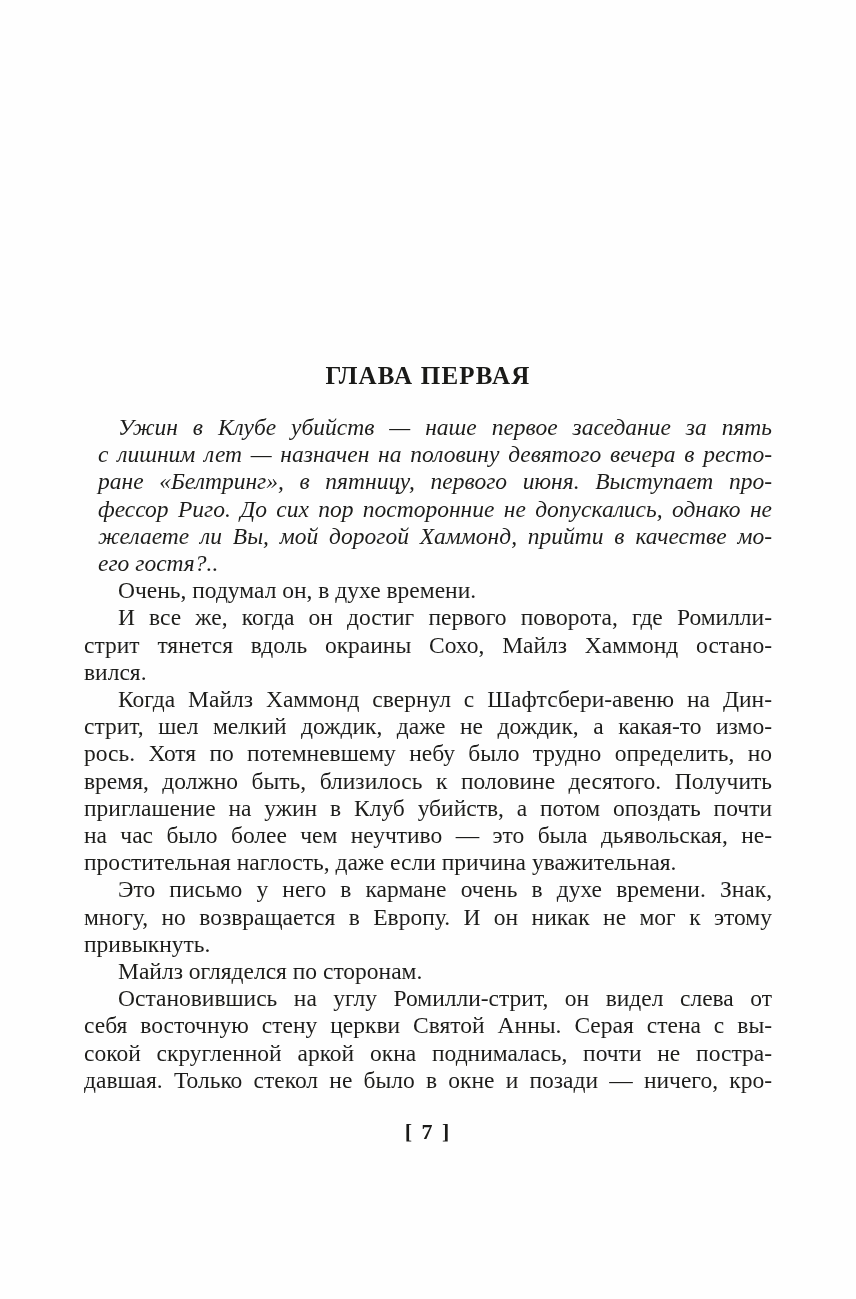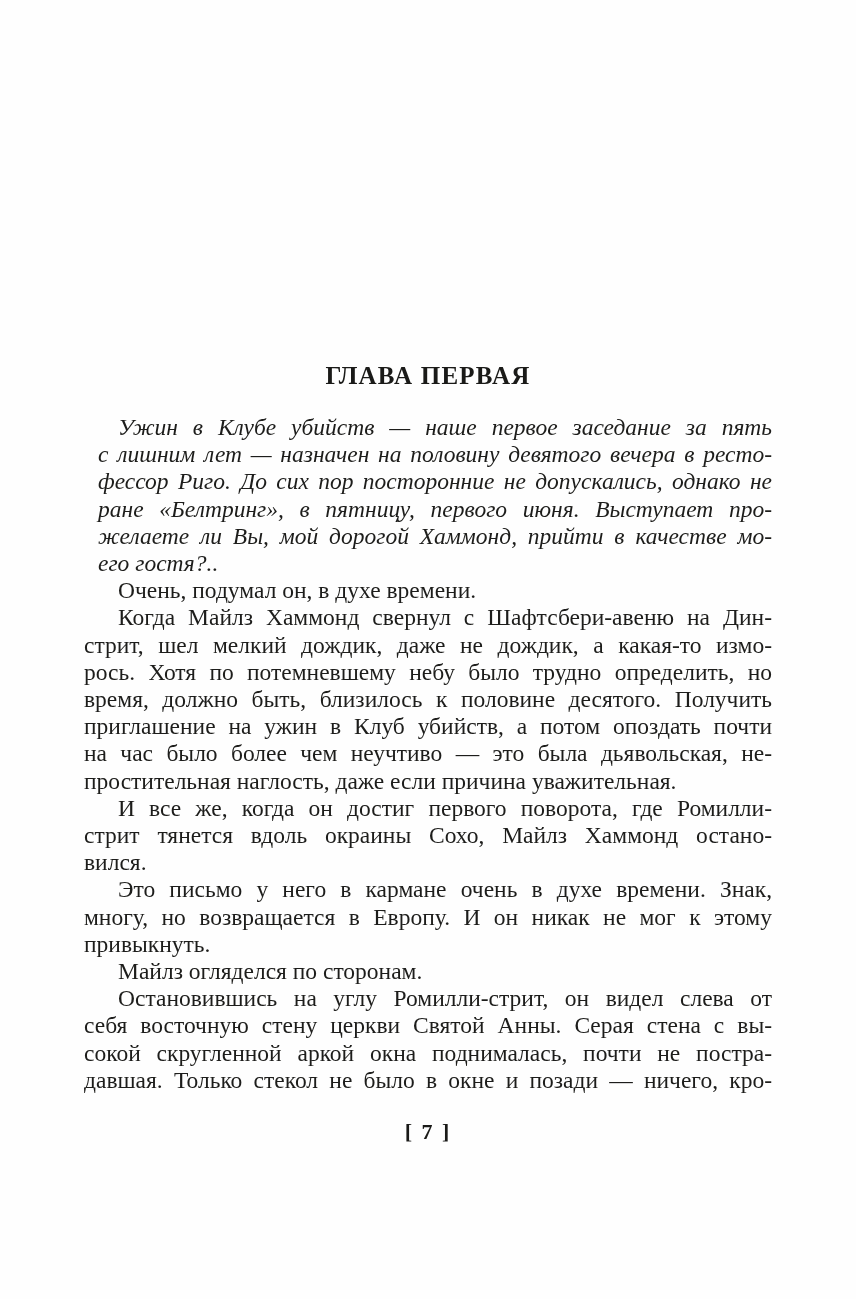--- a/index.html
+++ b/index.html
@@ -67,41 +67,41 @@
 </head>
 <body>
 
 <div class="book-page">
   <div class="chapter-title">ГЛАВА ПЕРВАЯ</div>
 
   <div class="text-block">
       <div class="para italic">
         <div class="line first">Ужин в Клубе убийств — наше первое заседание за пять</div>
         <div class="line">с лишним лет — назначен на половину девятого вечера в ресто-</div>
+        <div class="line">ране «Белтринг», в пятницу, первого июня. Выступает про-</div>
         <div class="line">фессор Риго. До сих пор посторонние не допускались, однако не</div>
-        <div class="line">ране «Белтринг», в пятницу, первого июня. Выступает про-</div>
         <div class="line">желаете ли Вы, мой дорогой Хаммонд, прийти в качестве мо-</div>
         <div class="line end">его гостя?..</div>
       </div>
       <div class="para">
         <div class="line first end">Очень, подумал он, в духе времени.</div>
+      </div>
+      <div class="para">
+        <div class="line first">И все же, когда он достиг первого поворота, где Ромилли-</div>
+        <div class="line">стрит тянется вдоль окраины Сохо, Майлз Хаммонд остано-</div>
+        <div class="line end">вился.</div>
       </div>
       <div class="para">
         <div class="line first">Когда Майлз Хаммонд свернул с Шафтсбери-авеню на Дин-</div>
         <div class="line">стрит, шел мелкий дождик, даже не дождик, а какая-то измо-</div>
         <div class="line">рось. Хотя по потемневшему небу было трудно определить, но</div>
         <div class="line">время, должно быть, близилось к половине десятого. Получить</div>
         <div class="line">приглашение на ужин в Клуб убийств, а потом опоздать почти</div>
         <div class="line">на час было более чем неучтиво — это была дьявольская, не-</div>
         <div class="line end">простительная наглость, даже если причина уважительная.</div>
-      </div>
-      <div class="para">
-        <div class="line first">И все же, когда он достиг первого поворота, где Ромилли-</div>
-        <div class="line">стрит тянется вдоль окраины Сохо, Майлз Хаммонд остано-</div>
-        <div class="line end">вился.</div>
       </div>
       <div class="para">
         <div class="line first">Это письмо у него в кармане очень в духе времени. Знак,</div>
         <div class="line">многу, но возвращается в Европу. И он никак не мог к этому</div>
         <div class="line end">привыкнуть.</div>
       </div>
       <div class="para">
         <div class="line first end">Майлз огляделся по сторонам.</div>
       </div>
       <div class="para">

